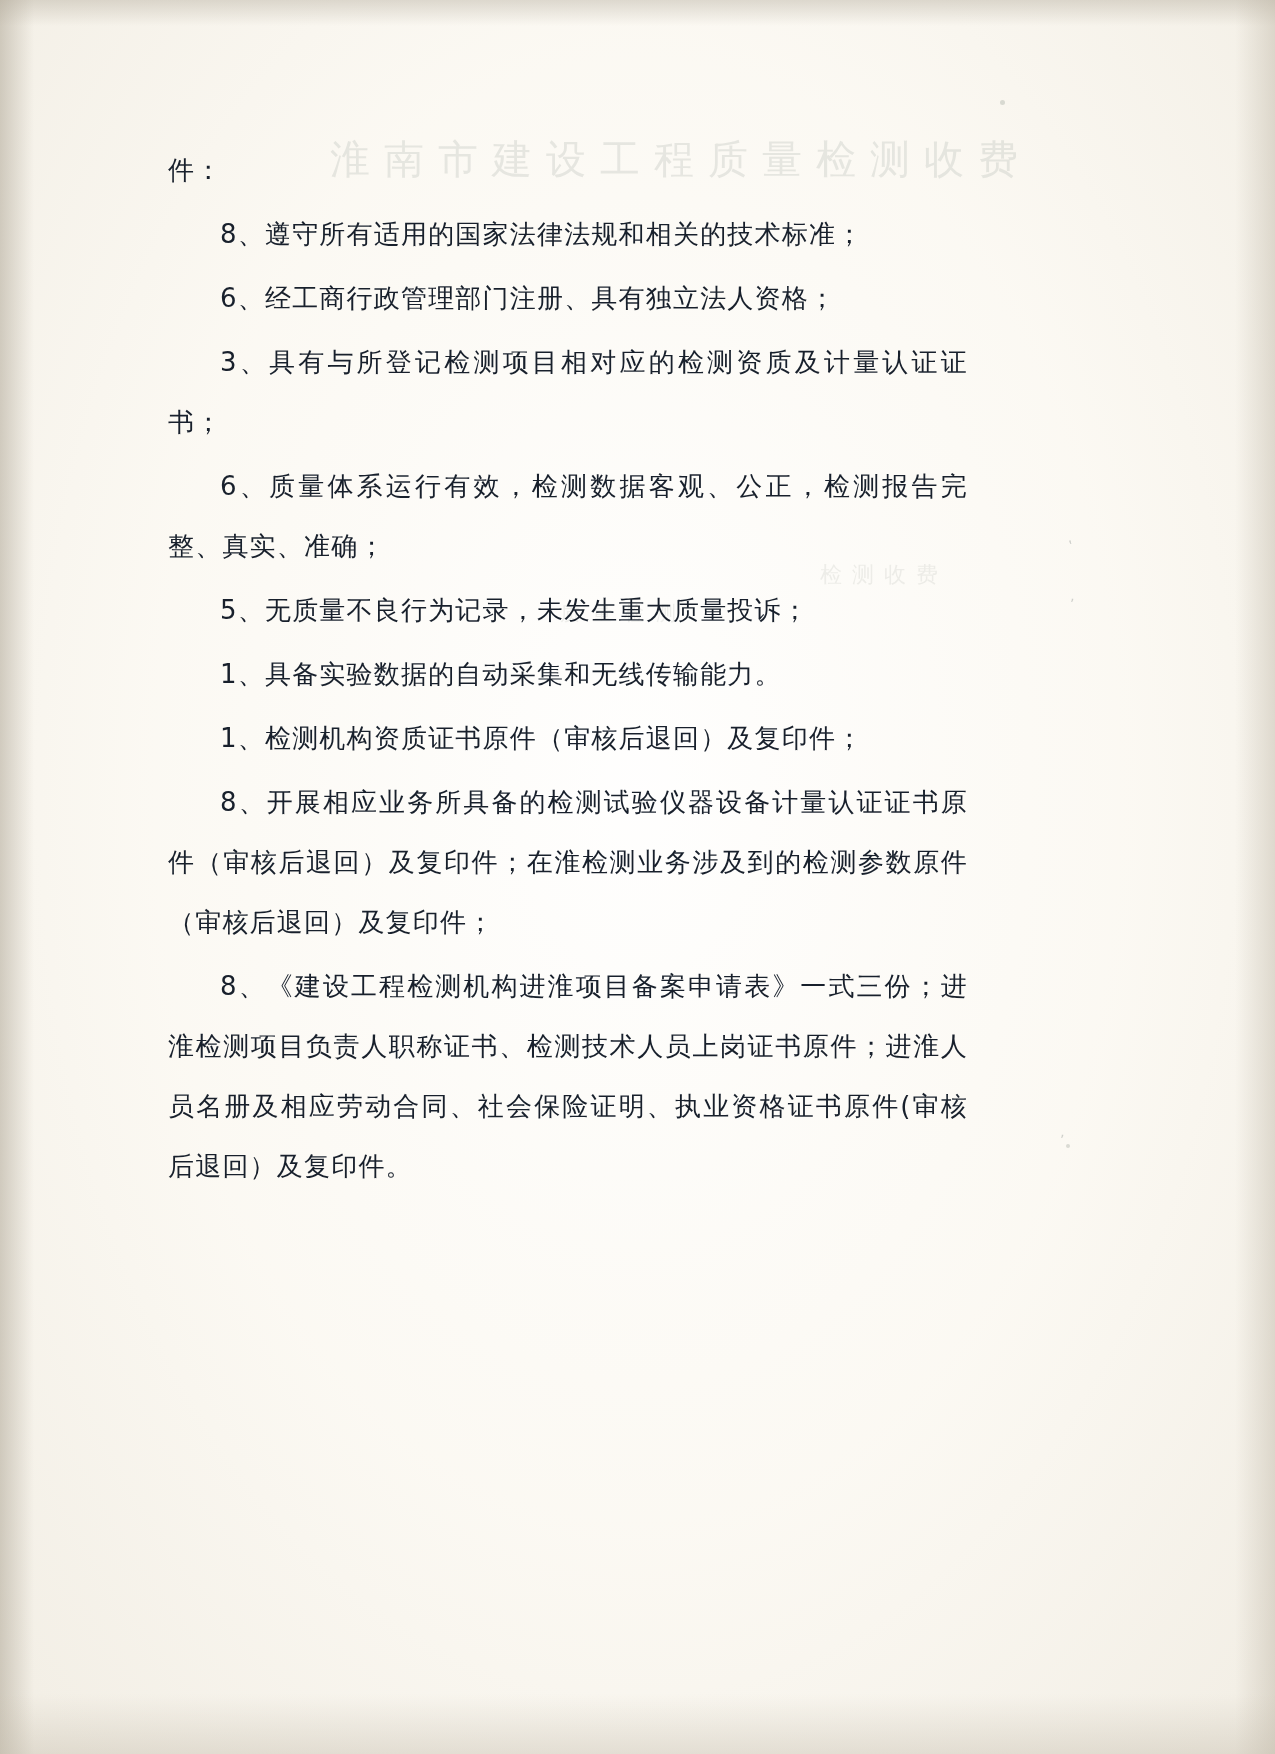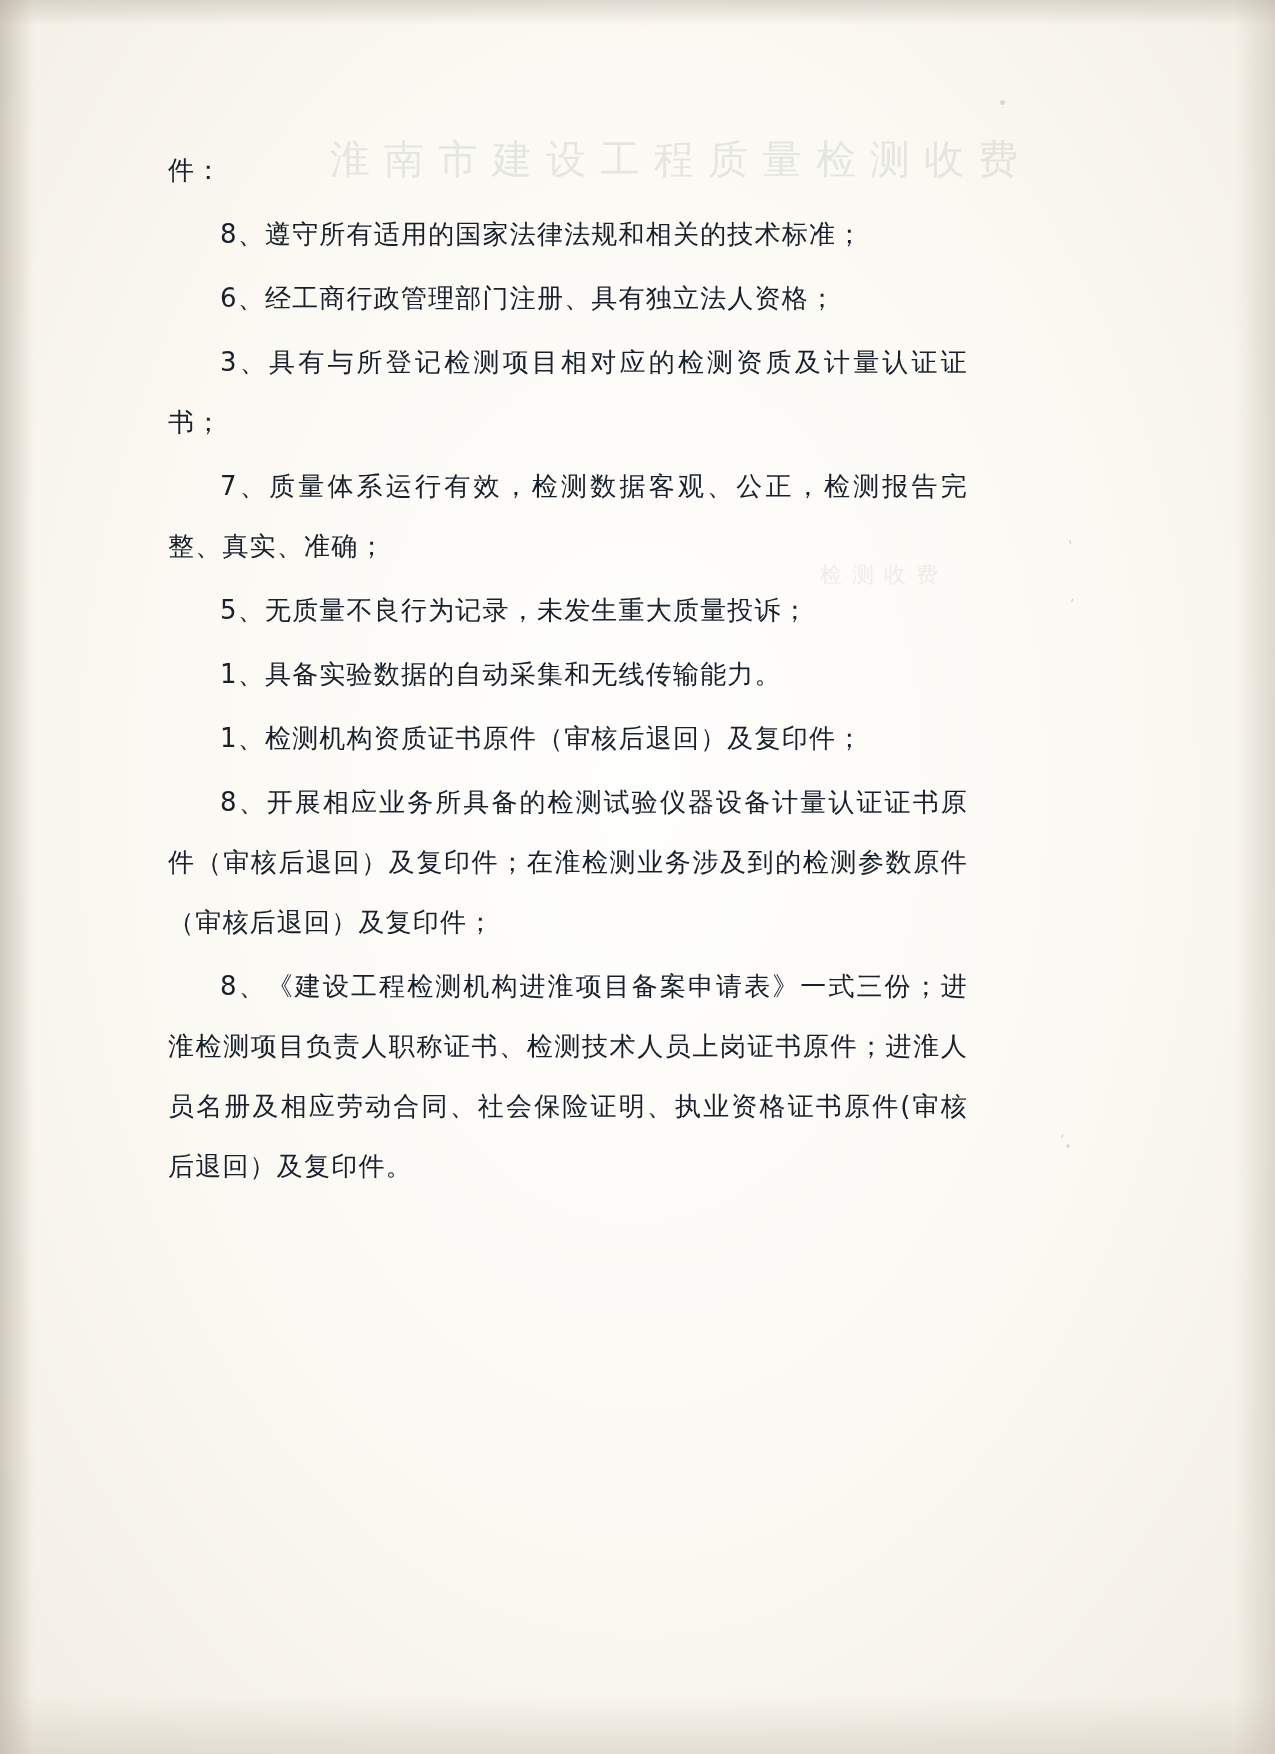--- a/index.html
+++ b/index.html
@@ -125,21 +125,21 @@
 
   <div class="ghost-title">淮南市建设工程质量检测收费</div>
   <div class="ghost-line ghost-a">检测收费</div>
   <div class="ghost-line ghost-b">质量检测</div>
 
   <div class="content">
     <p class="para noindent">件：</p>
     <p class="para indent">8、遵守所有适用的国家法律法规和相关的技术标准；</p>
     <p class="para indent">6、经工商行政管理部门注册、具有独立法人资格；</p>
     <p class="para indent">3、具有与所登记检测项目相对应的检测资质及计量认证证书；</p>
-    <p class="para indent">7、质量体系运行有效，检测数据客观、公正，检测报告完整、真实、准确；</p>
+    <p class="para indent">6、质量体系运行有效，检测数据客观、公正，检测报告完整、真实、准确；</p>
     <p class="para indent">5、无质量不良行为记录，未发生重大质量投诉；</p>
     <p class="para indent">1、具备实验数据的自动采集和无线传输能力。</p>
     <p class="para indent">1、检测机构资质证书原件（审核后退回）及复印件；</p>
     <p class="para indent">8、开展相应业务所具备的检测试验仪器设备计量认证证书原件（审核后退回）及复印件；在淮检测业务涉及到的检测参数原件（审核后退回）及复印件；</p>
     <p class="para indent">8、《建设工程检测机构进淮项目备案申请表》一式三份；进淮检测项目负责人职称证书、检测技术人员上岗证书原件；进淮人员名册及相应劳动合同、社会保险证明、执业资格证书原件(审核后退回）及复印件。</p>
   </div>
 
   <span class="speck" style="top:100px; left:1000px; width:5px; height:5px;"></span>
   <span class="speck" style="top:1144px; left:1066px; width:4px; height:4px;"></span>
   <span class="mark" style="top:540px; left:1068px;">ʽ</span>

